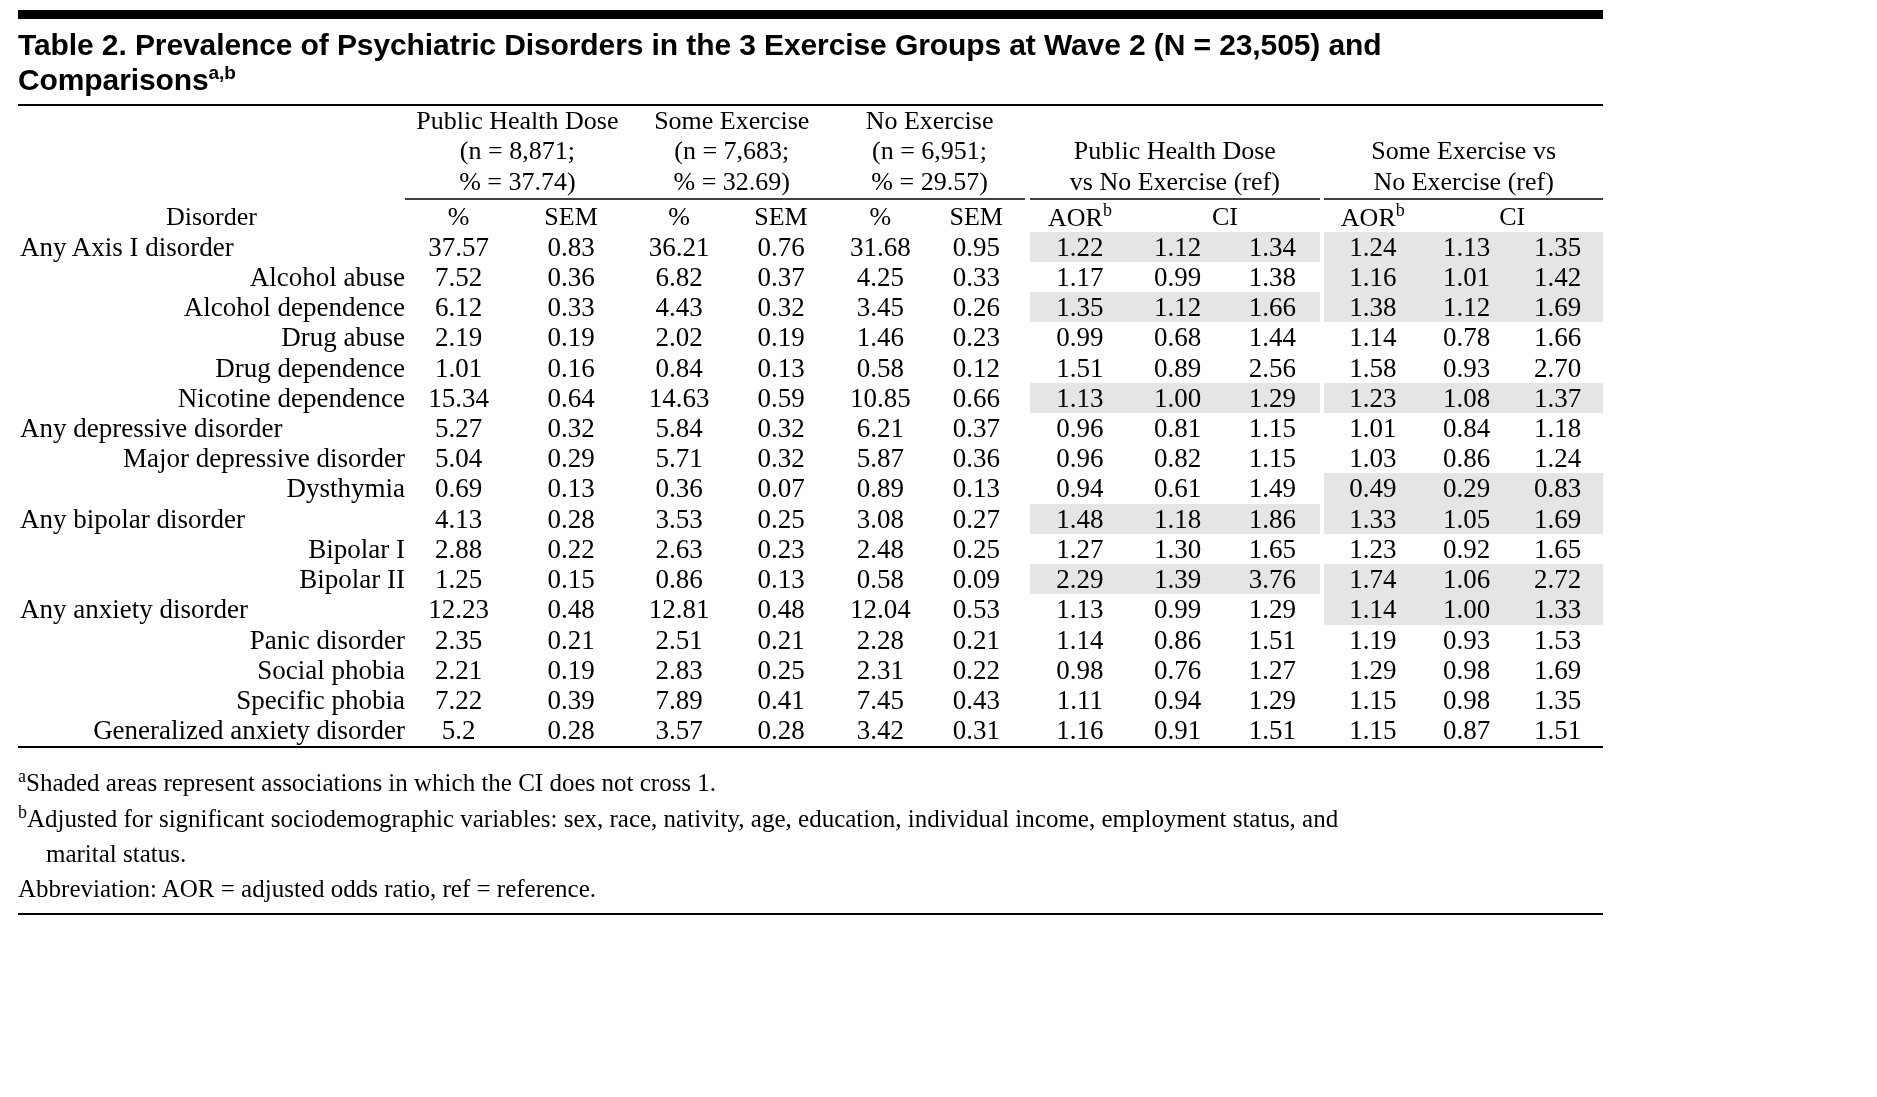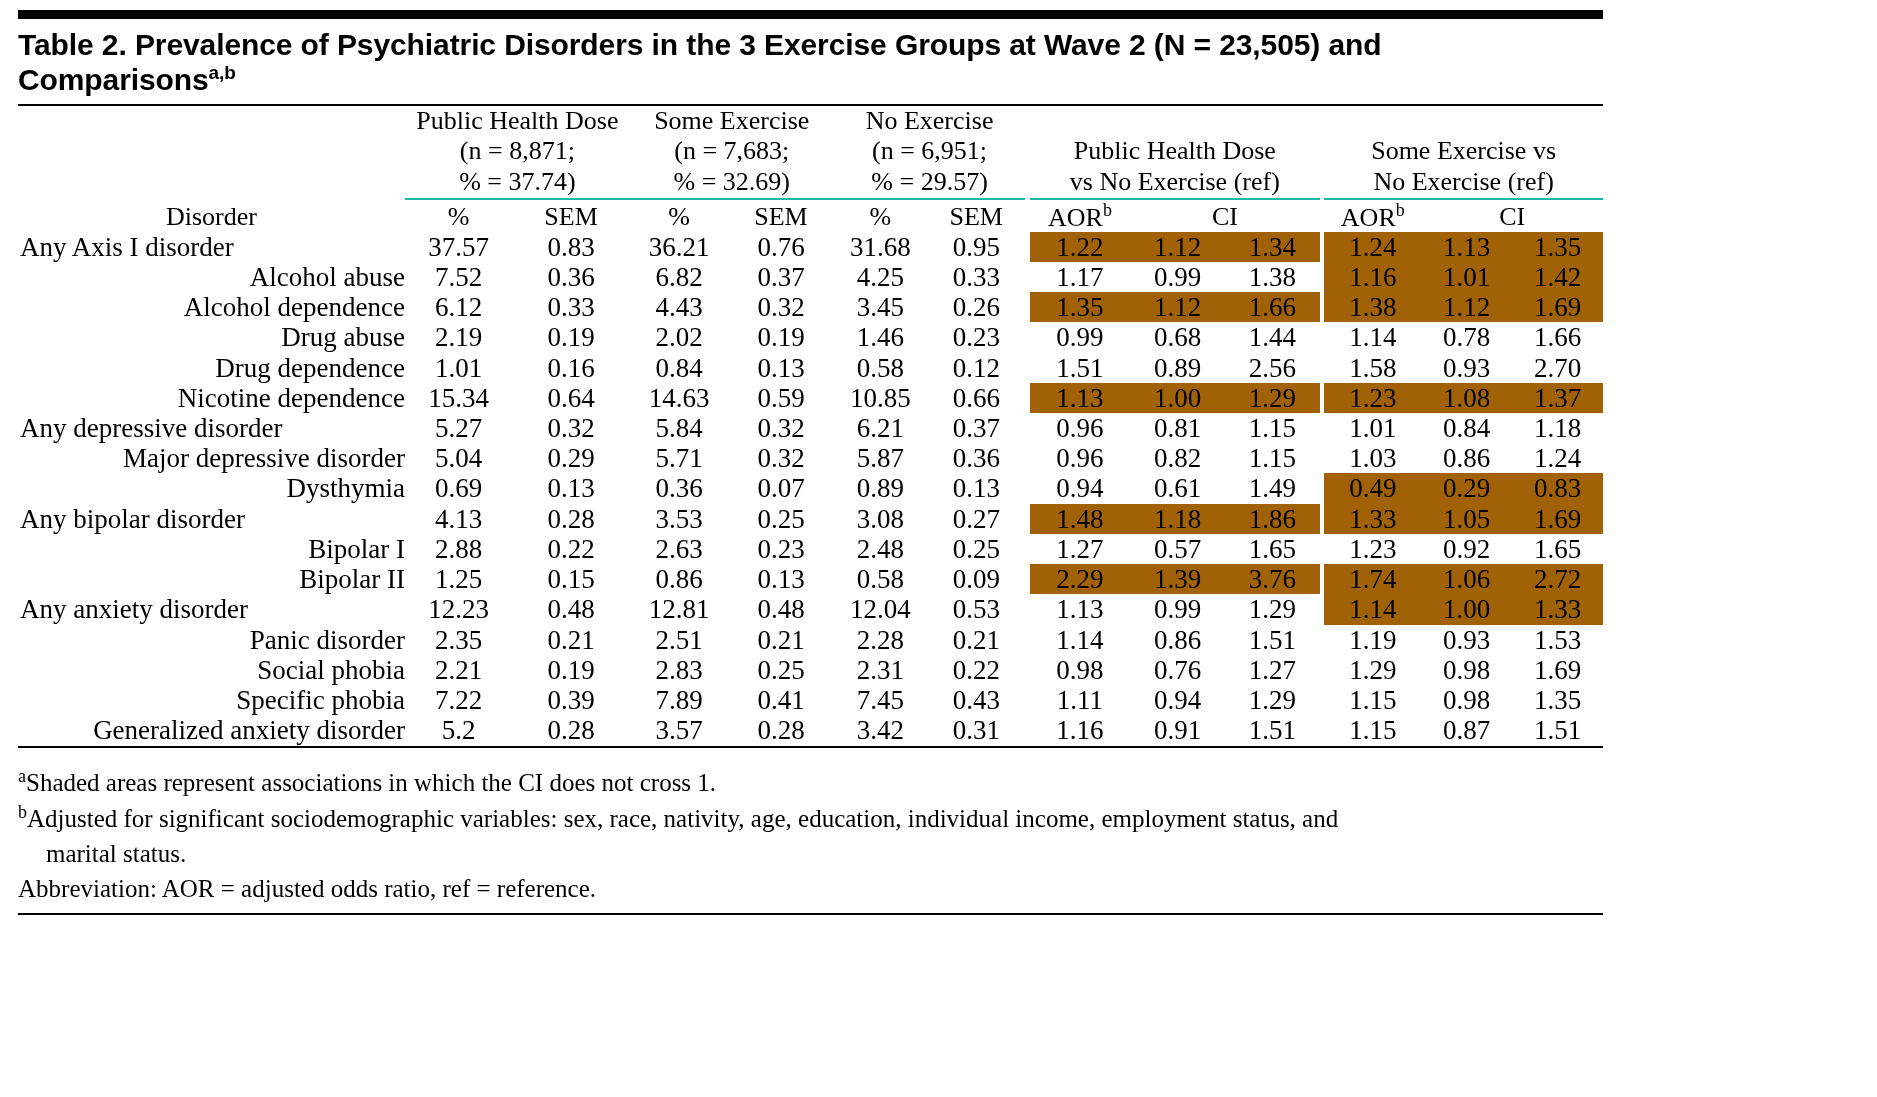--- a/index.html
+++ b/index.html
@@ -51,21 +51,21 @@
     font-weight: normal;
   }
   .grp-head {
     text-align: center;
     font-size: 26px;
     line-height: 1.18;
     padding-bottom: 2px;
   }
   .grp-head .gh-line { display: block; white-space: nowrap; }
   .underline-group {
-    border-bottom: 2px solid #14b8a6;
+    border-bottom: 2px solid #404040;
   }
   .colhead {
     text-align: center;
     font-size: 26px;
     padding: 4px 0 5px 0;
   }
   .colhead sup { font-size: 18px; vertical-align: super; }
   .disorder-head {
     text-align: center;
     font-size: 26px;
@@ -79,21 +79,21 @@
   .lbl {
     text-align: left;
     white-space: nowrap;
     padding-left: 2px !important;
   }
   .lbl.indent { padding-left: 34px !important; text-align: right; }
   .num {
     text-align: center;
     white-space: nowrap;
   }
-  .shade { background: #a16207; }
+  .shade { background: #e5e5e5; }
   .foot {
     font-size: 25px;
     line-height: 1.3;
     padding-top: 17px;
   }
   .foot p { margin: 0 0 2px 0; }
   .foot sup { font-size: 18px; vertical-align: super; }
   .foot .hang { padding-left: 0; text-indent: 0; }
   .foot .cont { padding-left: 28px; }
   .spacer-sm { height: 6px; }
@@ -359,21 +359,21 @@
         <tr class="row">
           <td class="lbl indent">Bipolar I</td>
           <td class="num">2.88</td>
           <td class="num">0.22</td>
           <td class="num">2.63</td>
           <td class="num">0.23</td>
           <td class="num">2.48</td>
           <td class="num">0.25</td>
           <td class="num"></td>
           <td class="num">1.27</td>
-          <td class="num">0.57</td>
+          <td class="num">1.30</td>
           <td class="num">1.65</td>
           <td class="num"></td>
           <td class="num">1.23</td>
           <td class="num">0.92</td>
           <td class="num">1.65</td>
         </tr>
         <tr class="row">
           <td class="lbl indent">Bipolar II</td>
           <td class="num">1.25</td>
           <td class="num">0.15</td>

